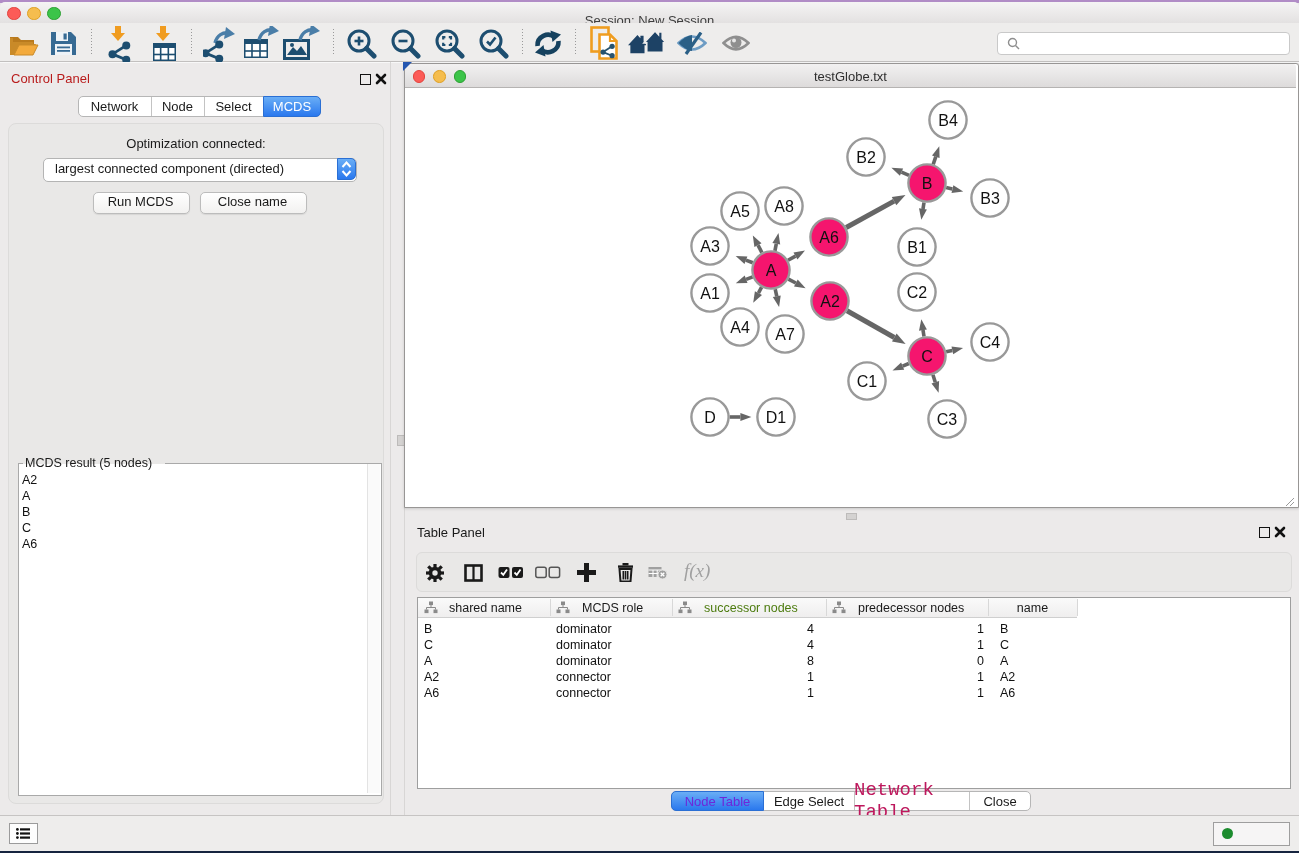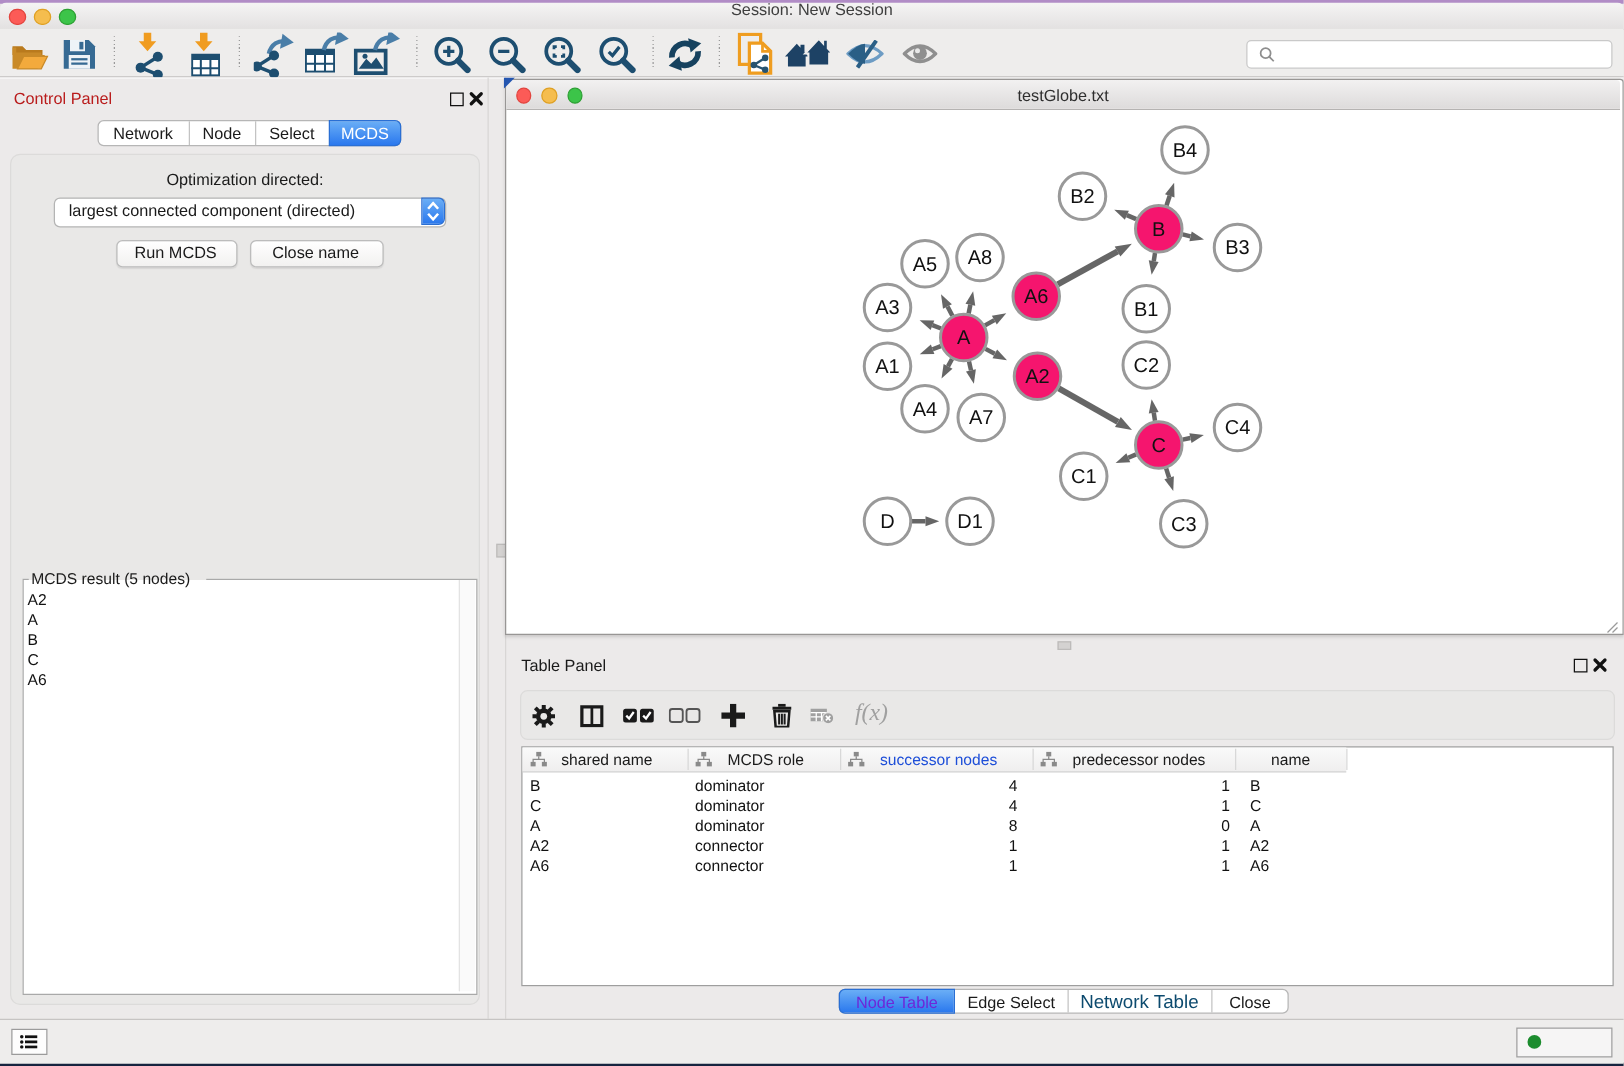--- a/index.html
+++ b/index.html
@@ -1,20 +1,20 @@
 <!DOCTYPE html>
 <html><head><meta charset="utf-8"><style>html,body{margin:0;padding:0;width:1299px;height:853px;overflow:hidden;}body{font-family:'Liberation Sans', sans-serif;background:#e9e7e6;position:relative;}*{box-sizing:content-box;}</style></head><body>
 <div style="position:absolute;left:0;top:0;width:1299px;height:3px;background:#b18cc6"></div>
 <div style="position:absolute;left:0;top:850px;width:1299px;height:3px;background:#16243f"></div>
 <div style="position:absolute;left:0;top:849px;width:1299px;height:1px;background:#f5f5f5"></div>
 <div style="position:absolute;left:0;top:2px;width:1299px;height:21px;background:linear-gradient(#f5f4f4,#e3e1e1);border-bottom:1px solid #b3b1b1;border-top-left-radius:5px;border-top-right-radius:5px"></div>
 <div style="position:absolute;left:7.3px;top:6.5px;width:11.4px;height:11.4px;border-radius:50%;background:#fc5b57;border:0.8px solid #e2443e"></div>
 <div style="position:absolute;left:27.3px;top:6.5px;width:11.4px;height:11.4px;border-radius:50%;background:#f5bd4e;border:0.8px solid #dfa023"></div>
 <div style="position:absolute;left:47.3px;top:6.5px;width:11.4px;height:11.4px;border-radius:50%;background:#3cc449;border:0.8px solid #2da033"></div>
-<div style="position:absolute;left:0px;top:0;font-family:'Liberation Sans', sans-serif;font-size:13px;color:#3f3f3f;font-weight:normal;white-space:nowrap;width:1299px;text-align:center">Session: New Session</div>
+<div style="position:absolute;left:0px;top:13px;font-family:'Liberation Sans', sans-serif;font-size:13px;color:#3f3f3f;font-weight:normal;white-space:nowrap;width:1299px;text-align:center">Session: New Session</div>
 <div style="position:absolute;left:0;top:23px;width:1299px;height:38px;background:#eeedec;border-bottom:1px solid #c2c0bf"></div>
 <svg style="position:absolute;left:8px;top:31px" width="31" height="26" viewBox="0 0 31 26">
     <path d="M2 6 L10 6 L13 9 L26 9 L26 13 L2 13 Z" fill="#b97a1d"></path>
     <path d="M2 24 L2 7 L5 7 L5 11 L25 11 L25 13 L28 13 L22 24 Z" fill="#c98a28"></path>
     <path d="M6 24 L11 14 L30 14 L25 24 Z" fill="#f3aa3c" stroke="#c98a28" stroke-width="1"></path>
   </svg>
 <svg style="position:absolute;left:50px;top:30px" width="27" height="27" viewBox="0 0 27 27">
     <path d="M1 2 L21 2 L26 7 L26 25 L1 25 Z" fill="#366a93"></path>
     <rect x="6" y="2" width="12" height="9" fill="#eef3f7"></rect>
     <rect x="13.5" y="3.5" width="3.2" height="6" fill="#366a93"></rect>
@@ -147,21 +147,21 @@
   </svg>
 <div style="position:absolute;left:78px;top:96px;width:243px;height:21px;background:#fff;border:1px solid #b6b6b6;border-radius:5px;box-sizing:border-box"></div>
 <div style="position:absolute;left:151px;top:97px;width:1px;height:19px;background:#c3c3c3"></div>
 <div style="position:absolute;left:78px;top:96px;width:73px;height:21px;display:flex;align-items:center;justify-content:center;font-family:'Liberation Sans', sans-serif;font-size:13px;color:#1a1a1a">Network</div>
 <div style="position:absolute;left:204px;top:97px;width:1px;height:19px;background:#c3c3c3"></div>
 <div style="position:absolute;left:151px;top:96px;width:53px;height:21px;display:flex;align-items:center;justify-content:center;font-family:'Liberation Sans', sans-serif;font-size:13px;color:#1a1a1a">Node</div>
 <div style="position:absolute;left:204px;top:96px;width:59px;height:21px;display:flex;align-items:center;justify-content:center;font-family:'Liberation Sans', sans-serif;font-size:13px;color:#1a1a1a">Select</div>
 <div style="position:absolute;left:263px;top:96px;width:58px;height:21px;background:linear-gradient(#6aaef6,#2a78ee);border-top-right-radius:5px;border-bottom-right-radius:5px;box-sizing:border-box;border:1px solid #2a6fd4"></div>
 <div style="position:absolute;left:263px;top:96px;width:58px;height:21px;display:flex;align-items:center;justify-content:center;font-family:'Liberation Sans', sans-serif;font-size:13px;color:#ffffff">MCDS</div>
 <div style="position:absolute;left:8px;top:123px;width:374px;height:679px;background:#e9e8e7;border:1px solid #dcdbda;border-radius:8px"></div>
-<div style="position:absolute;left:0px;top:136px;font-family:'Liberation Sans', sans-serif;font-size:13px;color:#1a1a1a;font-weight:normal;white-space:nowrap;width:392px;text-align:center">Optimization directed:</div>
+<div style="position:absolute;left:0px;top:136px;font-family:'Liberation Sans', sans-serif;font-size:13px;color:#1a1a1a;font-weight:normal;white-space:nowrap;width:392px;text-align:center">Optimization connected:</div>
 <div style="position:absolute;left:43px;top:158px;width:312px;height:22px;background:#fff;border:1px solid #b4b4b4;border-radius:5px"></div>
 <div style="position:absolute;left:55px;top:161px;font-family:'Liberation Sans', sans-serif;font-size:13px;color:#1a1a1a;font-weight:normal;white-space:nowrap;">largest connected component (directed)</div>
 <div style="position:absolute;left:336px;top:158px;width:19px;height:22px;background:linear-gradient(#6aaef6,#2a78ee);border:1px solid #2a6fd4;margin-left:0;border-top-right-radius:5px;border-bottom-right-radius:5px;margin-top:0;box-sizing:border-box;left:337px"></div>
 <svg style="position:absolute;left:340px;top:161px" width="13" height="16" viewBox="0 0 13 16">
     <path d="M2.5 6 L6.5 1.5 L10.5 6" fill="none" stroke="#fff" stroke-width="2"></path>
     <path d="M2.5 10 L6.5 14.5 L10.5 10" fill="none" stroke="#fff" stroke-width="2"></path>
   </svg>
 <div style="position:absolute;left:93px;top:192px;width:95px;height:20px;background:linear-gradient(#ffffff,#f2f1f0);border:1px solid #bcbcbc;border-radius:5px;box-shadow:0 1px 1px rgba(0,0,0,0.08)"></div>
 <div style="position:absolute;left:93px;top:194px;font-family:'Liberation Sans', sans-serif;font-size:13px;color:#1a1a1a;font-weight:normal;white-space:nowrap;width:95px;text-align:center">Run MCDS</div>
 <div style="position:absolute;left:200px;top:192px;width:105px;height:20px;background:linear-gradient(#ffffff,#f2f1f0);border:1px solid #bcbcbc;border-radius:5px;box-shadow:0 1px 1px rgba(0,0,0,0.08)"></div>
@@ -349,21 +349,21 @@
     <rect x="9.5" y="8.5" width="4" height="3.6" fill="#8a8a8a"></rect>
     <path d="M7 4 L7 6.5 M2.5 8.5 L2.5 6.5 L11.5 6.5 L11.5 8.5" fill="none" stroke="#8a8a8a" stroke-width="1"></path>
   </svg>
 <div style="position:absolute;left:582px;top:601px;font-family:'Liberation Sans', sans-serif;font-size:12.5px;color:#1a1a1a;font-weight:normal;white-space:nowrap;">MCDS role</div>
 <svg style="position:absolute;left:678px;top:601px" width="14" height="13" viewBox="0 0 14 13">
     <rect x="5" y="0.5" width="4" height="3.6" fill="#8a8a8a"></rect>
     <rect x="0.5" y="8.5" width="4" height="3.6" fill="#8a8a8a"></rect>
     <rect x="9.5" y="8.5" width="4" height="3.6" fill="#8a8a8a"></rect>
     <path d="M7 4 L7 6.5 M2.5 8.5 L2.5 6.5 L11.5 6.5 L11.5 8.5" fill="none" stroke="#8a8a8a" stroke-width="1"></path>
   </svg>
-<div style="position:absolute;left:704px;top:601px;font-family:'Liberation Sans', sans-serif;font-size:12.5px;color:#1d4ed8;font-weight:normal;white-space:nowrap;">successor nodes</div>
+<div style="position:absolute;left:704px;top:601px;font-family:'Liberation Sans', sans-serif;font-size:12.5px;color:#4d7c0f;font-weight:normal;white-space:nowrap;">successor nodes</div>
 <svg style="position:absolute;left:832px;top:601px" width="14" height="13" viewBox="0 0 14 13">
     <rect x="5" y="0.5" width="4" height="3.6" fill="#8a8a8a"></rect>
     <rect x="0.5" y="8.5" width="4" height="3.6" fill="#8a8a8a"></rect>
     <rect x="9.5" y="8.5" width="4" height="3.6" fill="#8a8a8a"></rect>
     <path d="M7 4 L7 6.5 M2.5 8.5 L2.5 6.5 L11.5 6.5 L11.5 8.5" fill="none" stroke="#8a8a8a" stroke-width="1"></path>
   </svg>
 <div style="position:absolute;left:858px;top:601px;font-family:'Liberation Sans', sans-serif;font-size:12.5px;color:#1a1a1a;font-weight:normal;white-space:nowrap;">predecessor nodes</div>
 <div style="position:absolute;left:988px;top:601px;font-family:'Liberation Sans', sans-serif;font-size:12.5px;color:#1a1a1a;font-weight:normal;white-space:nowrap;width:89px;text-align:center">name</div>
 <div style="position:absolute;left:424px;top:622px;font-family:'Liberation Sans', sans-serif;font-size:12.5px;color:#111;font-weight:normal;white-space:nowrap;">B</div>
 <div style="position:absolute;left:556px;top:622px;font-family:'Liberation Sans', sans-serif;font-size:12.5px;color:#111;font-weight:normal;white-space:nowrap;">dominator</div>
@@ -389,21 +389,21 @@
 <div style="position:absolute;left:556px;top:686px;font-family:'Liberation Sans', sans-serif;font-size:12.5px;color:#111;font-weight:normal;white-space:nowrap;">connector</div>
 <div style="position:absolute;left:672px;top:686px;font-family:'Liberation Sans', sans-serif;font-size:12.5px;color:#111;font-weight:normal;white-space:nowrap;width:142px;text-align:right">1</div>
 <div style="position:absolute;left:826px;top:686px;font-family:'Liberation Sans', sans-serif;font-size:12.5px;color:#111;font-weight:normal;white-space:nowrap;width:158px;text-align:right">1</div>
 <div style="position:absolute;left:1000px;top:686px;font-family:'Liberation Sans', sans-serif;font-size:12.5px;color:#111;font-weight:normal;white-space:nowrap;">A6</div>
 <div style="position:absolute;left:671px;top:791px;width:360px;height:20px;background:#fff;border:1px solid #b6b6b6;border-radius:5px;box-sizing:border-box"></div>
 <div style="position:absolute;left:671px;top:791px;width:93px;height:20px;background:linear-gradient(#6aaef6,#2a78ee);border-top-left-radius:5px;border-bottom-left-radius:5px;box-sizing:border-box;border:1px solid #2a6fd4"></div>
 <div style="position:absolute;left:671px;top:791px;width:93px;height:20px;display:flex;align-items:center;justify-content:center;font-family:'Liberation Sans', sans-serif;font-size:13px;color:#6d28d9">Node Table</div>
 <div style="position:absolute;left:854px;top:792px;width:1px;height:18px;background:#c3c3c3"></div>
 <div style="position:absolute;left:764px;top:791px;width:90px;height:20px;display:flex;align-items:center;justify-content:center;font-family:'Liberation Sans', sans-serif;font-size:13px;color:#1a1a1a">Edge Select</div>
 <div style="position:absolute;left:969px;top:792px;width:1px;height:18px;background:#c3c3c3"></div>
-<div style="position:absolute;left:854px;top:791px;width:115px;height:20px;display:flex;align-items:center;justify-content:center;font-family:Liberation Sans, sans-serif;font-size:15px;color:#0c4a6e">Network Table</div>
+<div style="position:absolute;left:854px;top:791px;width:115px;height:20px;display:flex;align-items:center;justify-content:center;font-family:Liberation Mono, monospace;font-size:19px;color:#be185d">Network Table</div>
 <div style="position:absolute;left:969px;top:791px;width:62px;height:20px;display:flex;align-items:center;justify-content:center;font-family:'Liberation Sans', sans-serif;font-size:13px;color:#1a1a1a">Close</div>
 <div style="position:absolute;left:0;top:815px;width:1299px;height:35px;background:#eeedec;border-top:1px solid #c6c4c3"></div>
 <div style="position:absolute;left:9px;top:823px;width:27px;height:19px;background:#fdfdfd;border:1px solid #9b9b9b"></div>
 <svg style="position:absolute;left:16px;top:828px" width="14" height="11" viewBox="0 0 14 11">
     <g fill="#111">
       <circle cx="1.4" cy="1.4" r="1.4"></circle>
       <circle cx="1.4" cy="5.5" r="1.4"></circle>
       <circle cx="1.4" cy="9.6" r="1.4"></circle>
       <rect x="4" y="0.3" width="10" height="2.2"></rect>
       <rect x="4" y="4.4" width="10" height="2.2"></rect>

